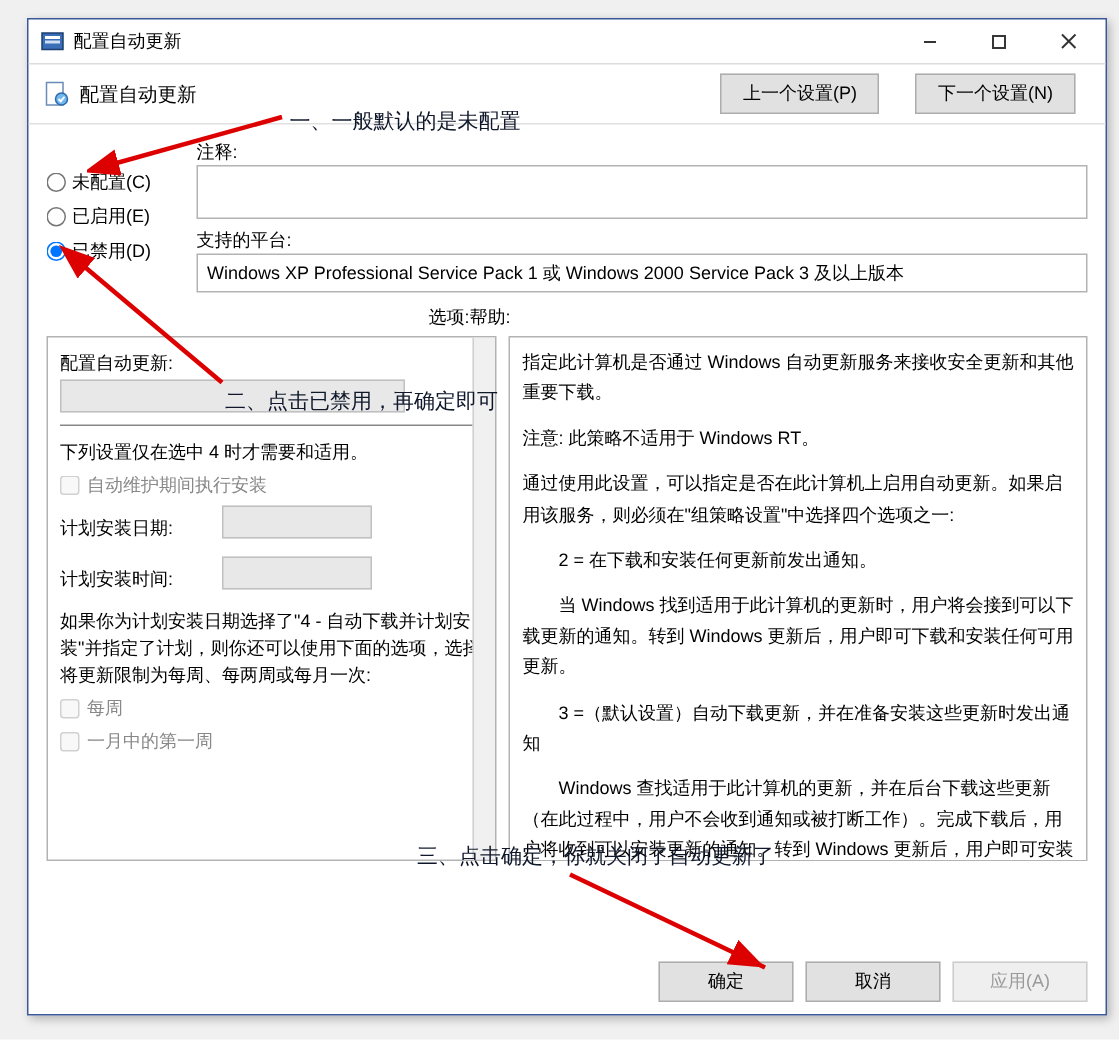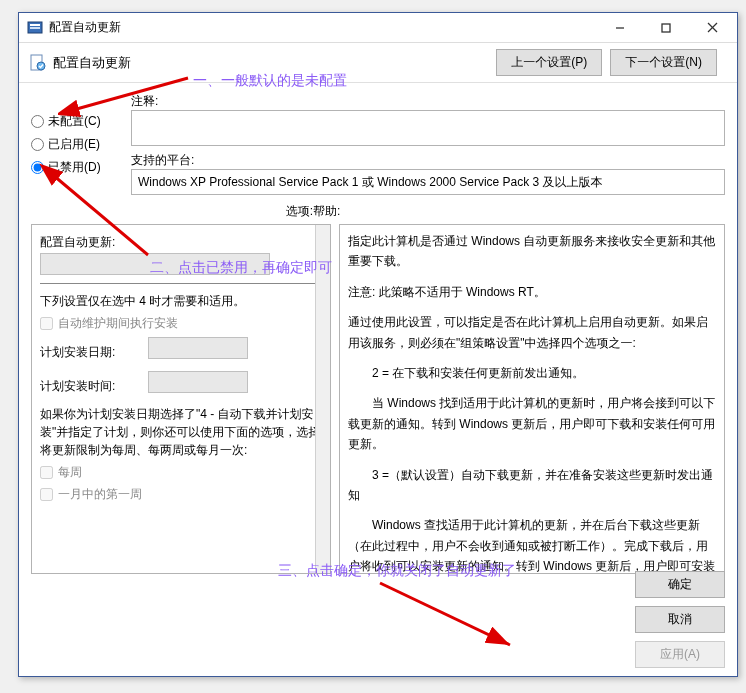--- a/index.html
+++ b/index.html
@@ -5,24 +5,24 @@
 * { box-sizing: border-box; margin: 0; padding: 0; font-family: "Microsoft YaHei", "SimSun", sans-serif; font-size: 12px; }
 body { background: #f0f0f0; width: 746px; height: 693px; position: relative; overflow: hidden;}
 .window { position: absolute; left: 18px; top: 12px; width: 720px; height: 665px; background: #fff; border: 1px solid #3b5998; box-shadow: 2px 2px 6px rgba(0,0,0,0.25); }
 .titlebar { height: 30px; display: flex; align-items: center; padding: 0 2px 0 8px; border-bottom: 1px solid #ddd;}
 .titlebar .icon-app { width:16px;height:16px;display:inline-block;margin-right:6px;}
 .titlebar .title { flex:1; }
 .tbtn { width:46px;height:28px;display:flex;align-items:center;justify-content:center;}
 .subhead { display:flex; align-items:center; padding:6px 10px; border-bottom:1px solid #e0e0e0;}
 .subhead .icon-doc {width:18px;height:18px;display:inline-block;margin-right:6px;}
 .subhead .subtitle { flex:1; font-size:13px;}
-.navbtns { display:flex; gap:8px; margin-right:10px;}
+.navbtns { display:flex; gap:24px; margin-right:10px;}
 .btn { border:1px solid #adadad; background:#e1e1e1; padding:4px 14px; cursor:pointer; min-width:90px; text-align:center;}
 .btn.disabled{ color:#9a9a9a; background:#efefef; border-color:#ccc;}
-.annotation { position:absolute; color:#8b5cf6; font-size:14px; font-weight:500; pointer-events:none; z-index:50;}
+.annotation { position:absolute; color:#0f172a; font-size:14px; font-weight:500; pointer-events:none; z-index:50;}
 .arrow { position:absolute; z-index:49; pointer-events:none;}
 .body-top { padding: 6px 12px 4px 12px; display:flex;}
 .radio-col { width:100px; padding-top:18px;}
 .radio-row { display:flex; align-items:center; margin:6px 0; cursor:pointer;}
 .radio-row input { margin-right:4px; width:13px; height:13px;}
 .right-col { flex:1; }
 .lblrow { display:flex; margin-bottom:2px;flex-direction:column;}
 .lblrow .lbl { width:80px; padding-top:4px;}
 .ta { flex:1; border:1px solid #b3b3b3; background:#fff; padding:3px 6px; resize:none; height:54px; font-size:12px;}
 .platform { flex:1; border:1px solid #b3b3b3; background:#fff; padding:3px 6px; height:44px; line-height:1.5;}
@@ -37,21 +37,21 @@
 .dd-sm { width:100px; display:inline-block;}
 .hr { border-top:1px solid #888; margin:8px 0;}
 .chk { display:flex; align-items:center; margin:5px 0;}
 .chk input { margin-right:5px; width:13px;height:13px;}
 .chk.greyed { color:#888;}
 .txt { margin:4px 0; line-height:1.5;}
 .sched-row { display:flex; align-items:center; margin:4px 0;gap:28px;}
 .sched-row .slbl { width:80px;}
 .help-p { margin-bottom:10px;}
 .help-p.indent { text-indent: 2em;}
-.footer { position:absolute; bottom:8px; right:12px; display:flex; gap:8px;flex-direction:column;}
+.footer { position:absolute; bottom:8px; right:12px; display:flex; gap:8px;}
 .scrollhint { position:absolute; right:-1px; top:0; bottom:0; width:16px; background:#f0f0f0; border-left:1px solid #d0d0d0;}
 
 svg { display:block;}
 </style>
 </head>
 <body>
 
 <div class="window">
 
   <div class="titlebar">

